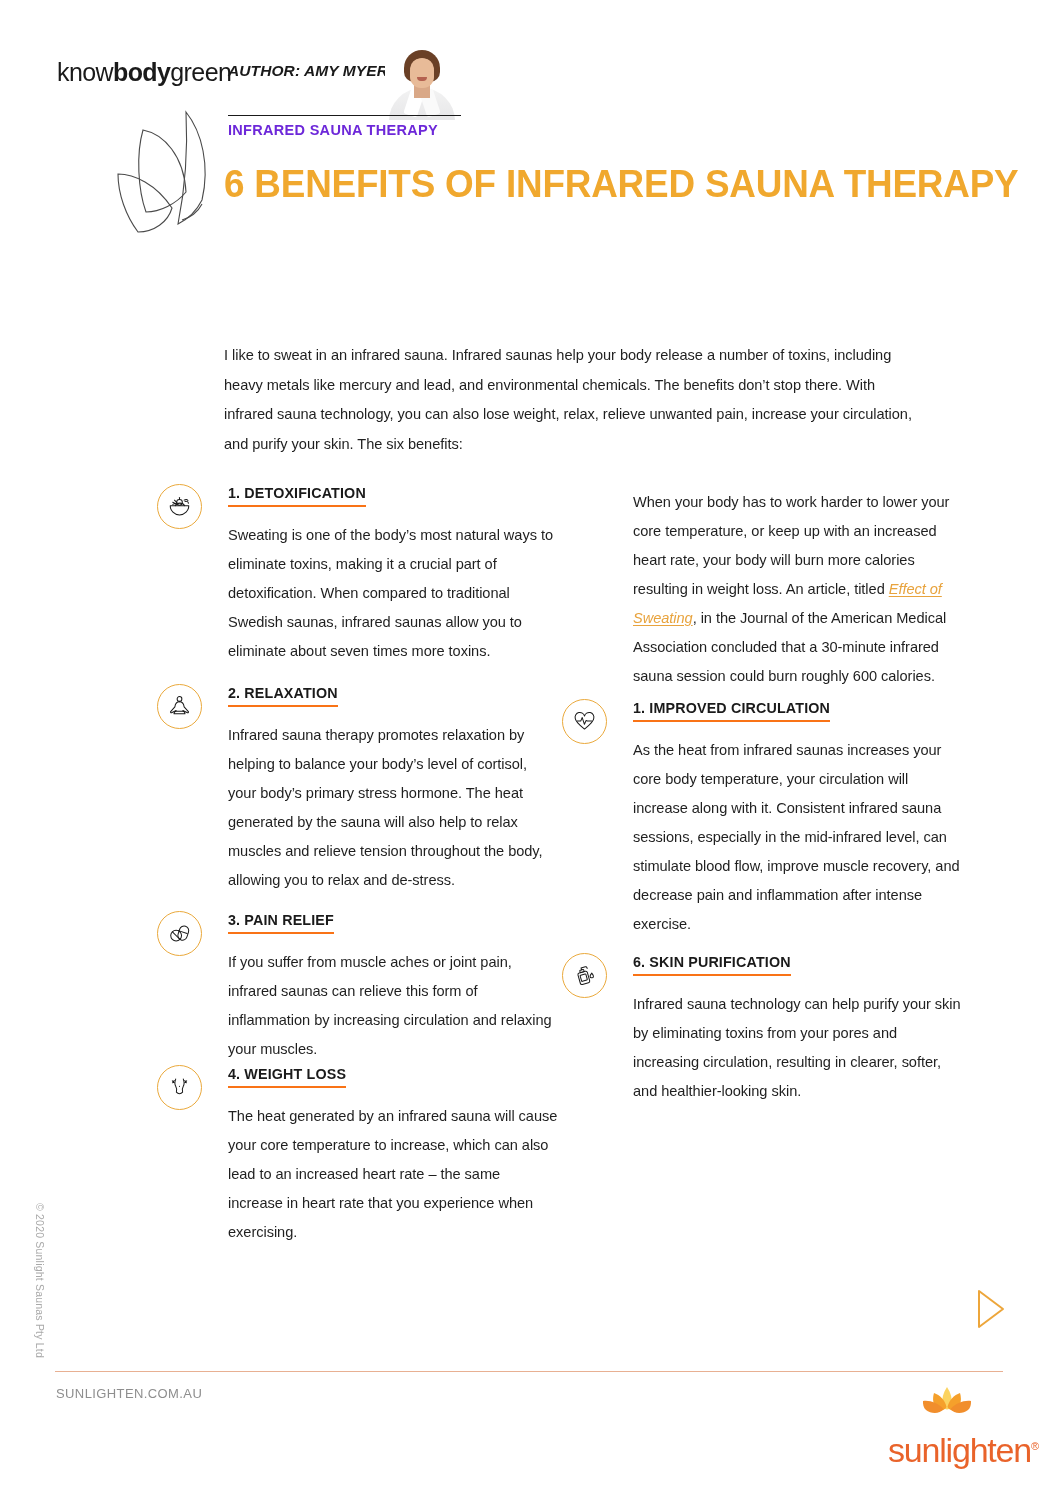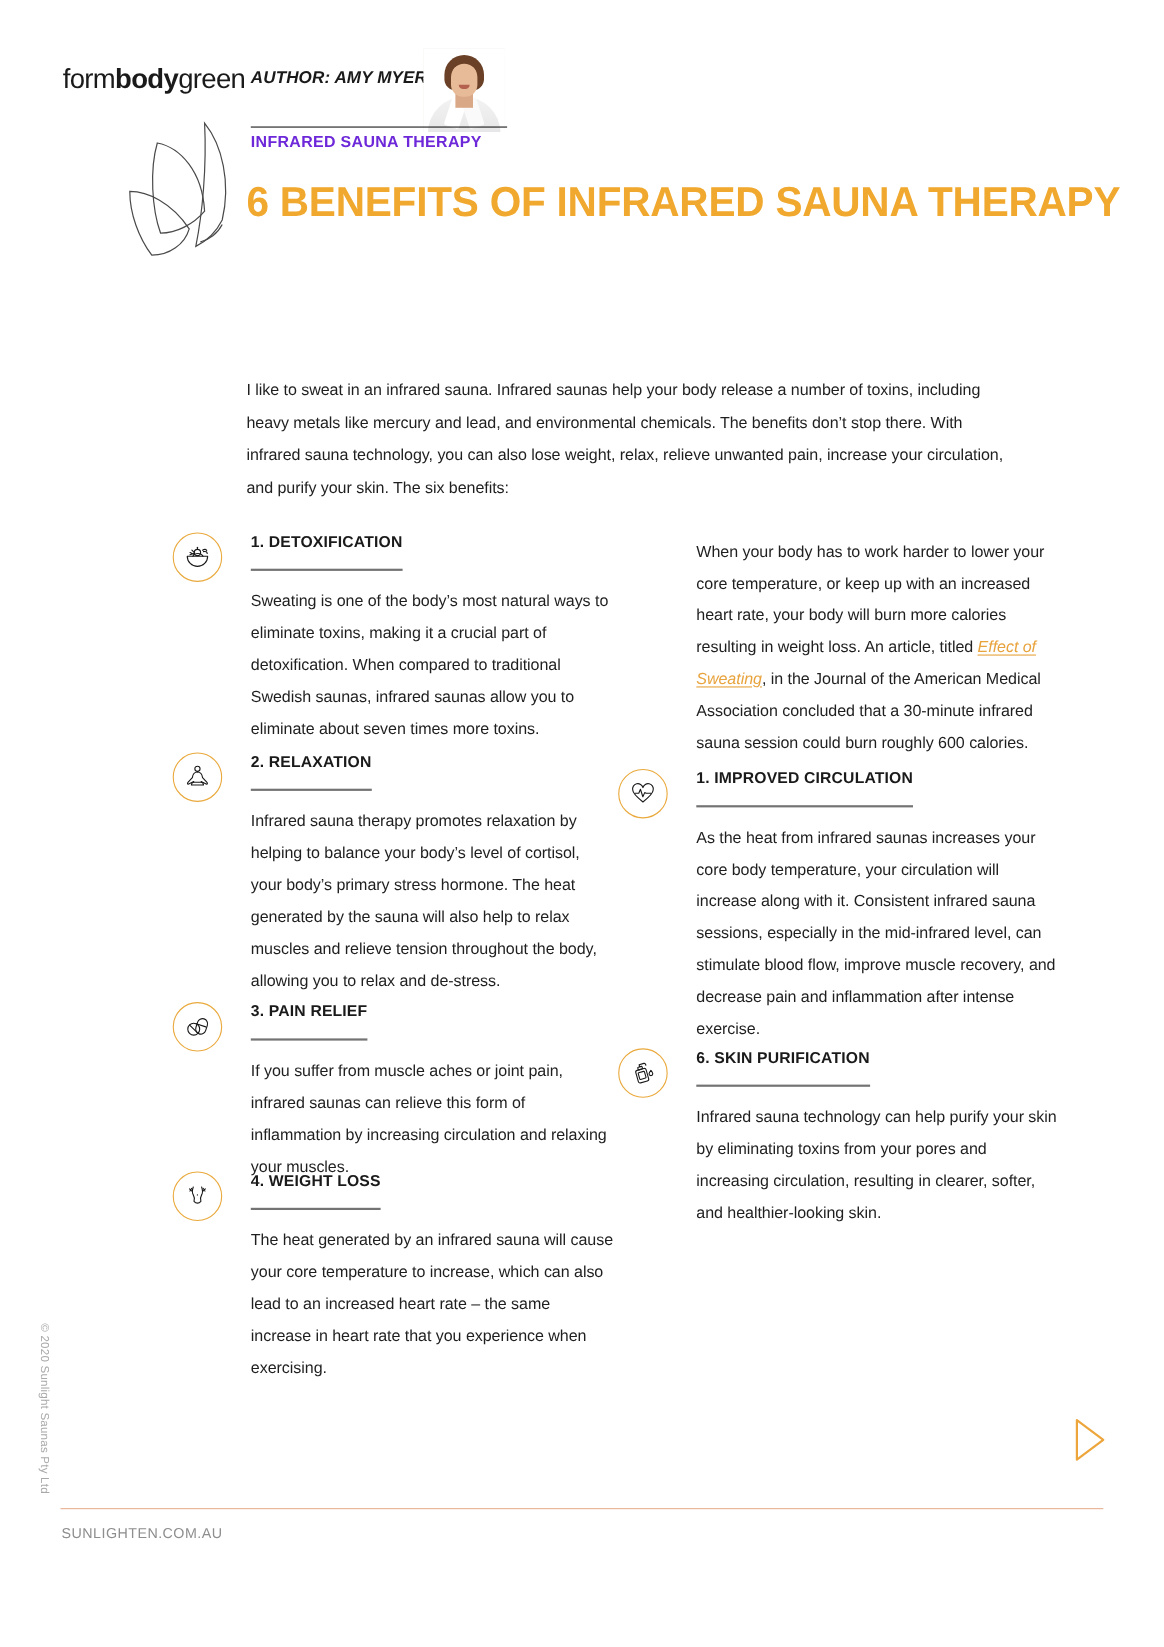--- a/index.html
+++ b/index.html
@@ -200,22 +200,22 @@
   }
   .benefit .b-body {
     margin-left: 71px;
   }
   .b-heading {
     display: inline-block;
     font-size: 14.3px;
     font-weight: 700;
     letter-spacing: 0.15px;
     color: #1a1a1a;
-    padding-bottom: 16px;
-    border-bottom: 2px solid #737373;
+    padding-bottom: 4px;
+    border-bottom: 2px solid #f97316;
     white-space: nowrap;
   }
   .b-text {
     margin-top: 14px;
     font-size: 14.6px;
     line-height: 29px;
     color: #1f1f1f;
     letter-spacing: -0.05px;
     width: 330px;
   }
@@ -296,21 +296,21 @@
     width: 54px;
     height: 36px;
   }
 </style>
 </head>
 <body>
 
 <div class="page">
 
   <div class="mbg-logo">
-    <span class="lt">form</span><span class="bd">body</span><span class="lt">green</span>
+    <span class="lt">know</span><span class="bd">body</span><span class="lt">green</span>
   </div>
 
   <div class="author-line">AUTHOR: AMY MYERS M.D.</div>
 
   <div class="author-photo">
     <div class="ap-bg"></div>
     <div class="ap-shoulders"></div>
     <div class="ap-collar-l"></div>
     <div class="ap-collar-r"></div>
     <div class="ap-neck"></div>
@@ -437,14 +437,26 @@
 
   <div class="next-arrow">
     <svg viewBox="0 0 58 58" width="58" height="58" fill="none" stroke="#eda63b" stroke-width="2" stroke-linejoin="round">
       <path d="M19 11 L43 29 L19 47 Z"></path>
     </svg>
   </div>
 
   <div class="footer-rule"></div>
   <div class="footer-url">SUNLIGHTEN.COM.AU</div>
 
+  <div class="sunlighten-logo">
+    <div class="sl-lotus">
+      <svg viewBox="0 0 54 36" width="54" height="36">
+        <path d="M27 2 C31 8 32.5 14 31.5 20 C30 26 24 26 22.5 20 C21.5 14 23 8 27 2 Z" fill="#fbd360"></path>
+        <path d="M14 8 C20 10 25 15 26.5 22 C24 27 17 26.5 14.5 21 C12.5 16.5 12.8 11.5 14 8 Z" fill="#f5a02b"></path>
+        <path d="M40 8 C34 10 29 15 27.5 22 C30 27 37 26.5 39.5 21 C41.5 16.5 41.2 11.5 40 8 Z" fill="#f5a02b"></path>
+        <path d="M3 16 C10 15 18 18 23.5 24 C20 29 11 29 6 25 C3.5 23 2.8 19 3 16 Z" fill="#f18e2c"></path>
+        <path d="M51 16 C44 15 36 18 30.5 24 C34 29 43 29 48 25 C50.5 23 51.2 19 51 16 Z" fill="#f18e2c"></path>
+      </svg>
+    </div>
+    <div class="sl-word"><span>sunlighten</span><sup>®</sup></div>
+  </div>
 
 </div>
 
 </body></html>

